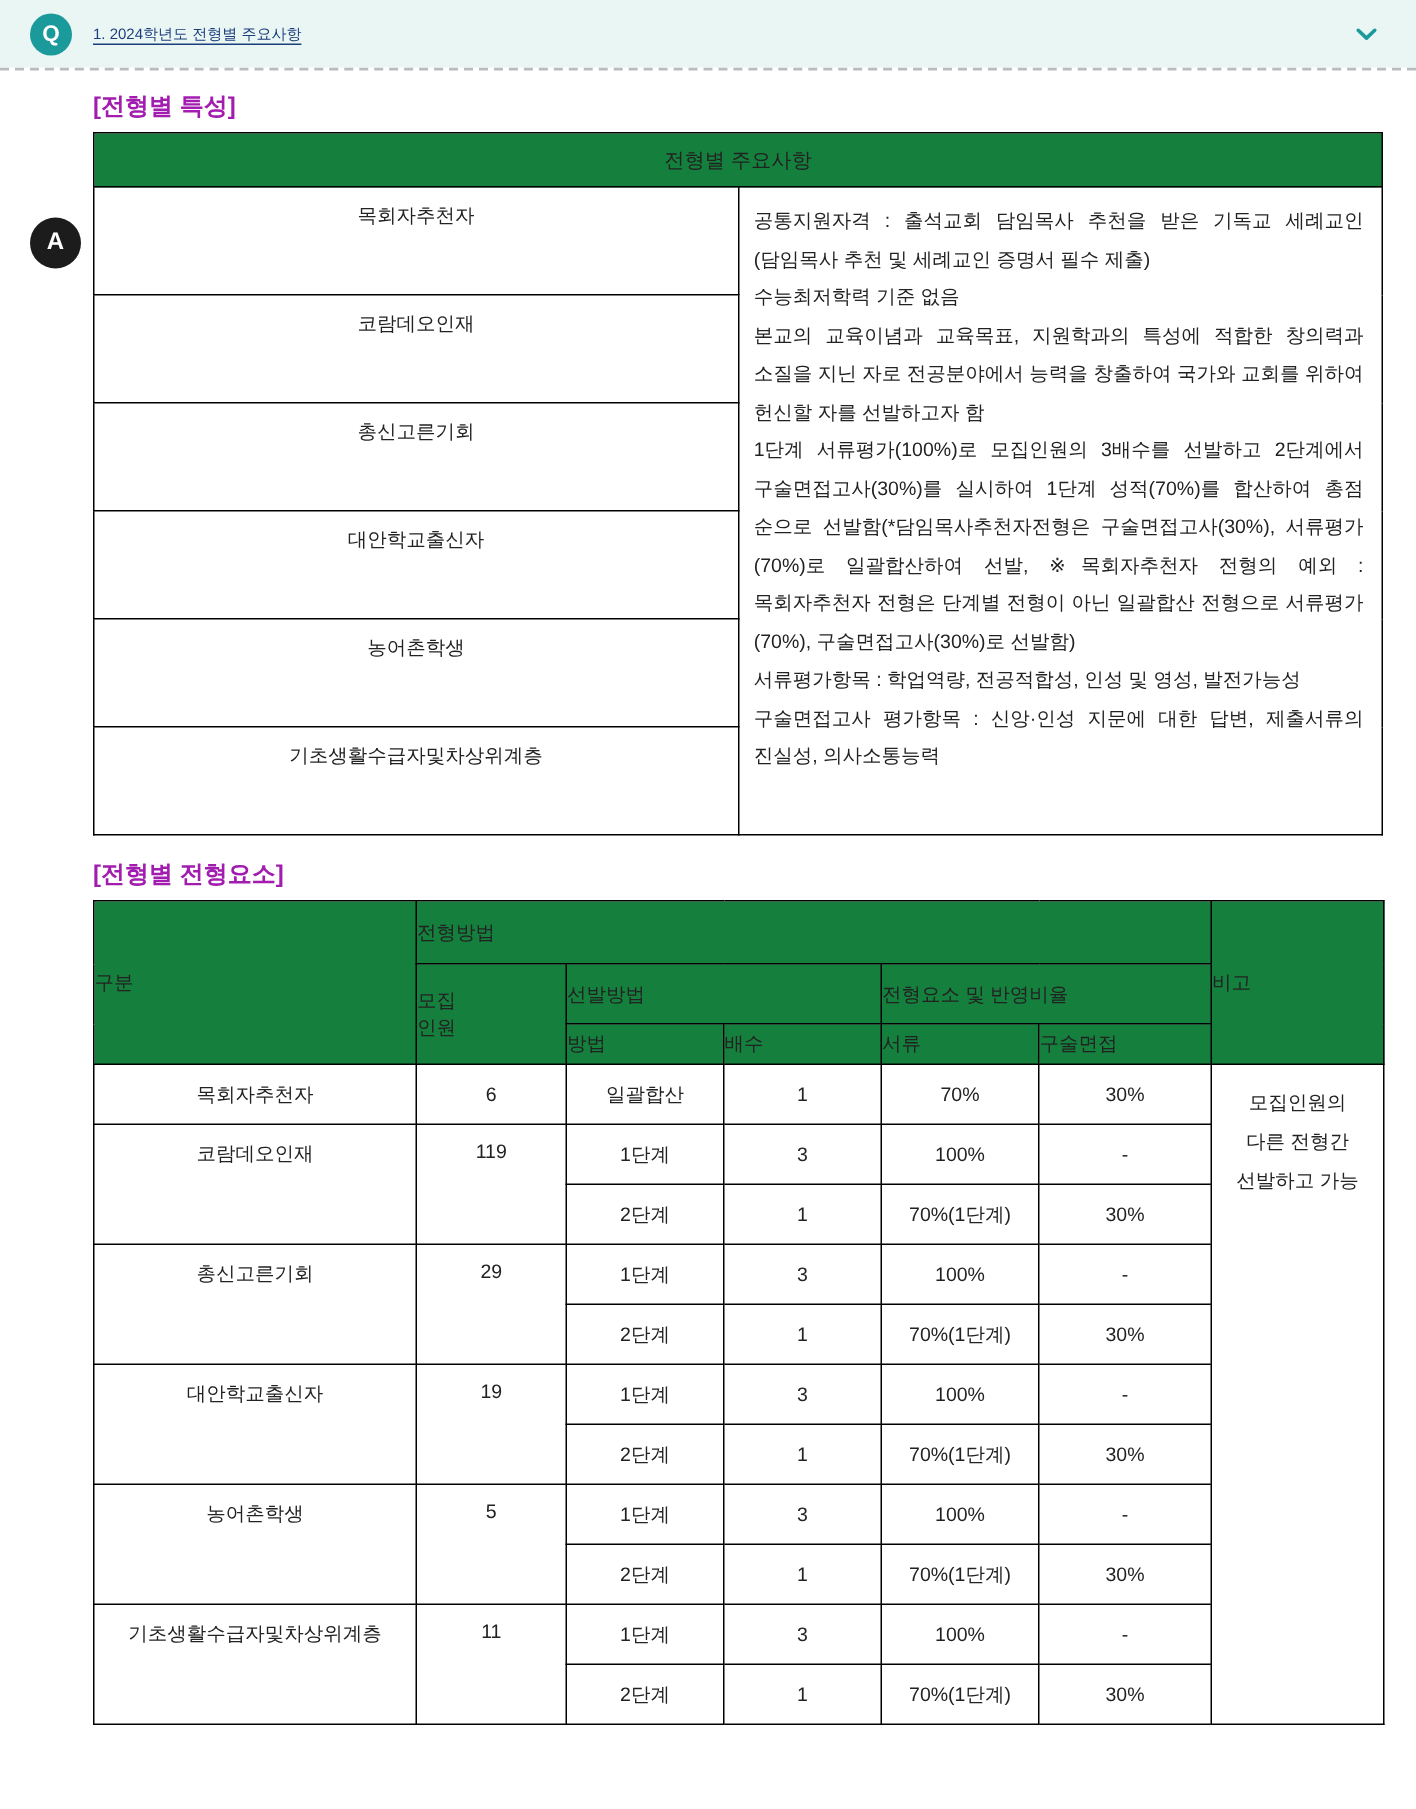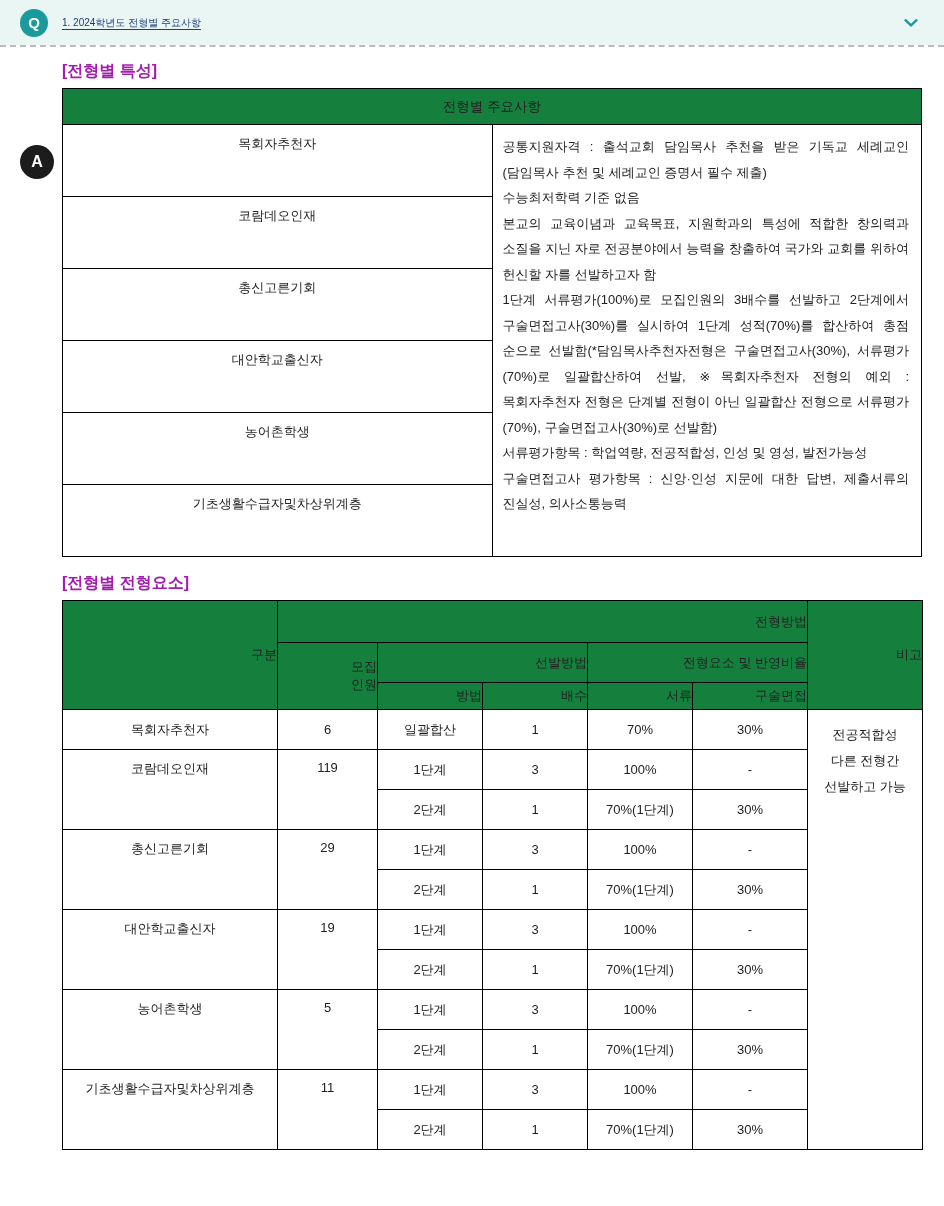--- a/index.html
+++ b/index.html
@@ -96,21 +96,21 @@
   }
   #tbl-feature .t1-desc p {
     font-size: 13px;
     line-height: 25.5px;
     text-align: justify;
     text-justify: inter-character;
     word-break: keep-all;
   }
 
   
-  #tbl-elements th { text-align: right; vertical-align: middle; margin-top: 31px; }
+  #tbl-elements th { text-align: left; vertical-align: middle; margin-top: 31px; }
   #tbl-elements td { text-align: center; vertical-align: middle; height: 40px; }
   #tbl-elements .col-gubun  { width: 215px; }
   #tbl-elements .col-quota  { width: 100px; }
   #tbl-elements .col-method { width: 105px; }
   #tbl-elements .col-ratio  { width: 105px; }
   #tbl-elements .col-doc    { width: 105px; }
   #tbl-elements .col-intv   { width: 115px; }
   #tbl-elements .col-remark { width: 115px; }
   #tbl-elements .th-gubun  { height: 42px; }
   #tbl-elements .th-mid    { height: 40px; }
@@ -212,21 +212,21 @@
       </tr>
 
       <tr>
         <td>목회자추천자</td>
         <td>6</td>
         <td>일괄합산</td>
         <td>1</td>
         <td>70%</td>
         <td>30%</td>
         <td class="cell-remark" rowspan="11">
-          <div>전공적합성</div>
+          <div>모집인원의</div>
           <div>다른 전형간</div>
           <div>선발하고 가능</div>
         </td>
       </tr>
 
       <tr>
         <td class="cell-group" rowspan="2">코람데오인재</td>
         <td class="cell-group" rowspan="2">119</td>
         <td>1단계</td>
         <td>3</td>

